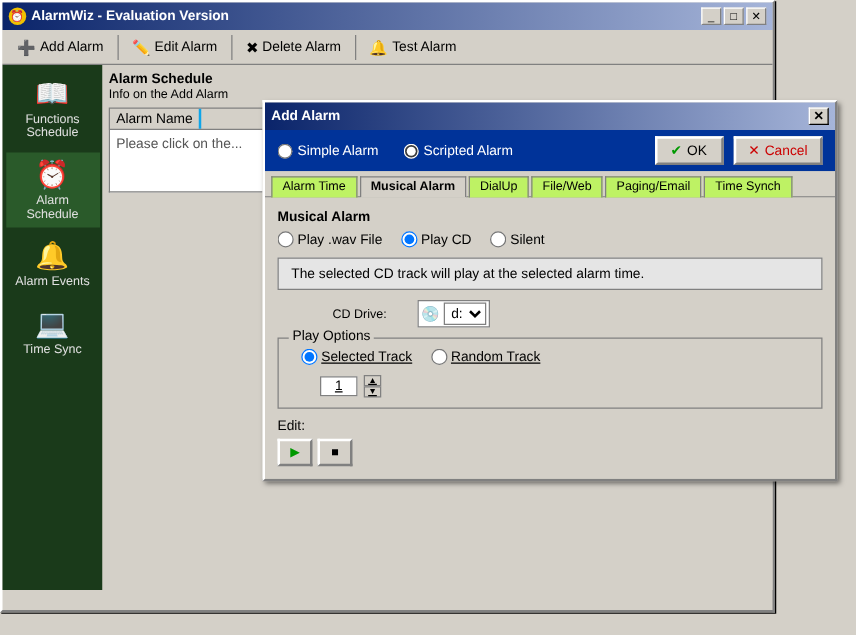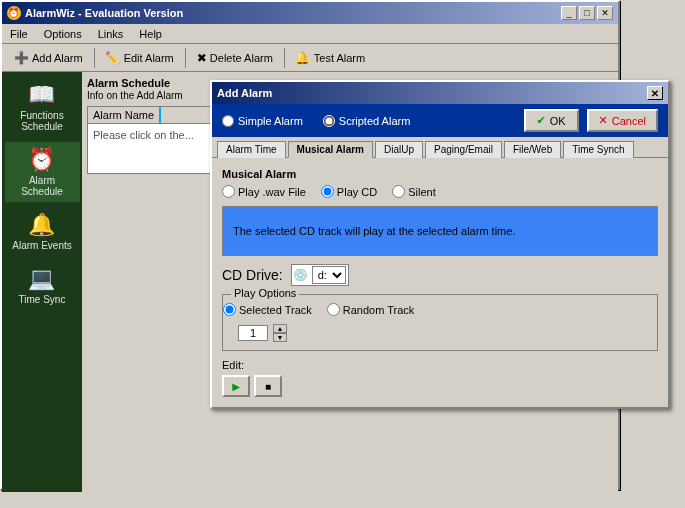--- a/index.html
+++ b/index.html
@@ -286,21 +286,21 @@
     .dialog-tabs {
       display: flex;
       background: #d4d0c8;
       padding: 3px 5px 0;
       border-bottom: 1px solid #808080;
       gap: 2px;
     }
     .dialog-tab {
       padding: 2px 8px;
       font-size: 10px;
-      background: #e5e5e5;
+      background: #bef264;
       border: 1px solid #808080;
       border-bottom: none;
       cursor: pointer;
       position: relative;
       top: 1px;
     }
     .dialog-tab.active {
       background: #d4d0c8;
       border-bottom: 1px solid #d4d0c8;
       font-weight: bold;
@@ -326,47 +326,49 @@
       margin-bottom: 8px;
     }
     .radio-item {
       display: flex;
       align-items: center;
       gap: 3px;
       font-size: 11px;
     }
 
     .info-box {
-      background: #3b82f6;
-      border: 1px solid #808080;
-      padding: 18px 10px;
+      background: #e5e5e5;
+      border: 1px solid #808080;
+      padding: 6px 10px;
       font-size: 11px;
       margin-bottom: 8px;
     }
 
     .form-row {
       display: flex;
       align-items: center;
       gap: 8px;
       margin-bottom: 8px;
     }
     .form-label {
-      font-size: 14px;
+      font-size: 10px;
       min-width: 60px;
+      margin-left: 44px;
     }
     .cd-icon {
       color: #009900;
       font-size: 12px;
     }
 
     .group-box {
       border: 1px solid #808080;
-      padding: 8px 0;
+      padding: 8px 18px;
       margin-bottom: 8px;
       position: relative;
+      text-decoration: underline;
     }
     .group-label {
       position: absolute;
       top: -8px;
       left: 8px;
       background: #d4d0c8;
       padding: 0 3px;
       font-size: 11px;
     }
 
@@ -463,26 +465,20 @@
       <span class="title-bar-icon">⏰</span>
       <span class="title-bar-title">AlarmWiz - Evaluation Version</span>
     </div>
     <div class="title-bar-controls">
       <div class="title-btn">_</div>
       <div class="title-btn">□</div>
       <div class="title-btn close-btn">✕</div>
     </div>
   </div>
 
-  <div class="menu-bar">
-    <span class="menu-item">File</span>
-    <span class="menu-item">Options</span>
-    <span class="menu-item">Links</span>
-    <span class="menu-item">Help</span>
-  </div>
 
   <div class="toolbar">
     <button class="toolbar-btn">
       <span class="toolbar-btn-icon">➕</span>
       <span>Add Alarm</span>
     </button>
     <div class="toolbar-separator"></div>
     <button class="toolbar-btn">
       <span class="toolbar-btn-icon">✏️</span>
       <span>Edit Alarm</span>
@@ -560,22 +556,22 @@
         <span style="color:#cc0000">✕</span>
         <span>Cancel</span>
       </button>
     </div>
   </div>
 
   <div class="dialog-tabs">
     <div class="dialog-tab">Alarm Time</div>
     <div class="dialog-tab active">Musical Alarm</div>
     <div class="dialog-tab">DialUp</div>
+    <div class="dialog-tab">File/Web</div>
     <div class="dialog-tab">Paging/Email</div>
-    <div class="dialog-tab">File/Web</div>
     <div class="dialog-tab">Time Synch</div>
   </div>
 
   <div class="dialog-body">
 
     <div class="section-label">Musical Alarm</div>
 
     <div class="radio-row">
       <label class="radio-item">
         <input type="radio" name="playback" style="">

